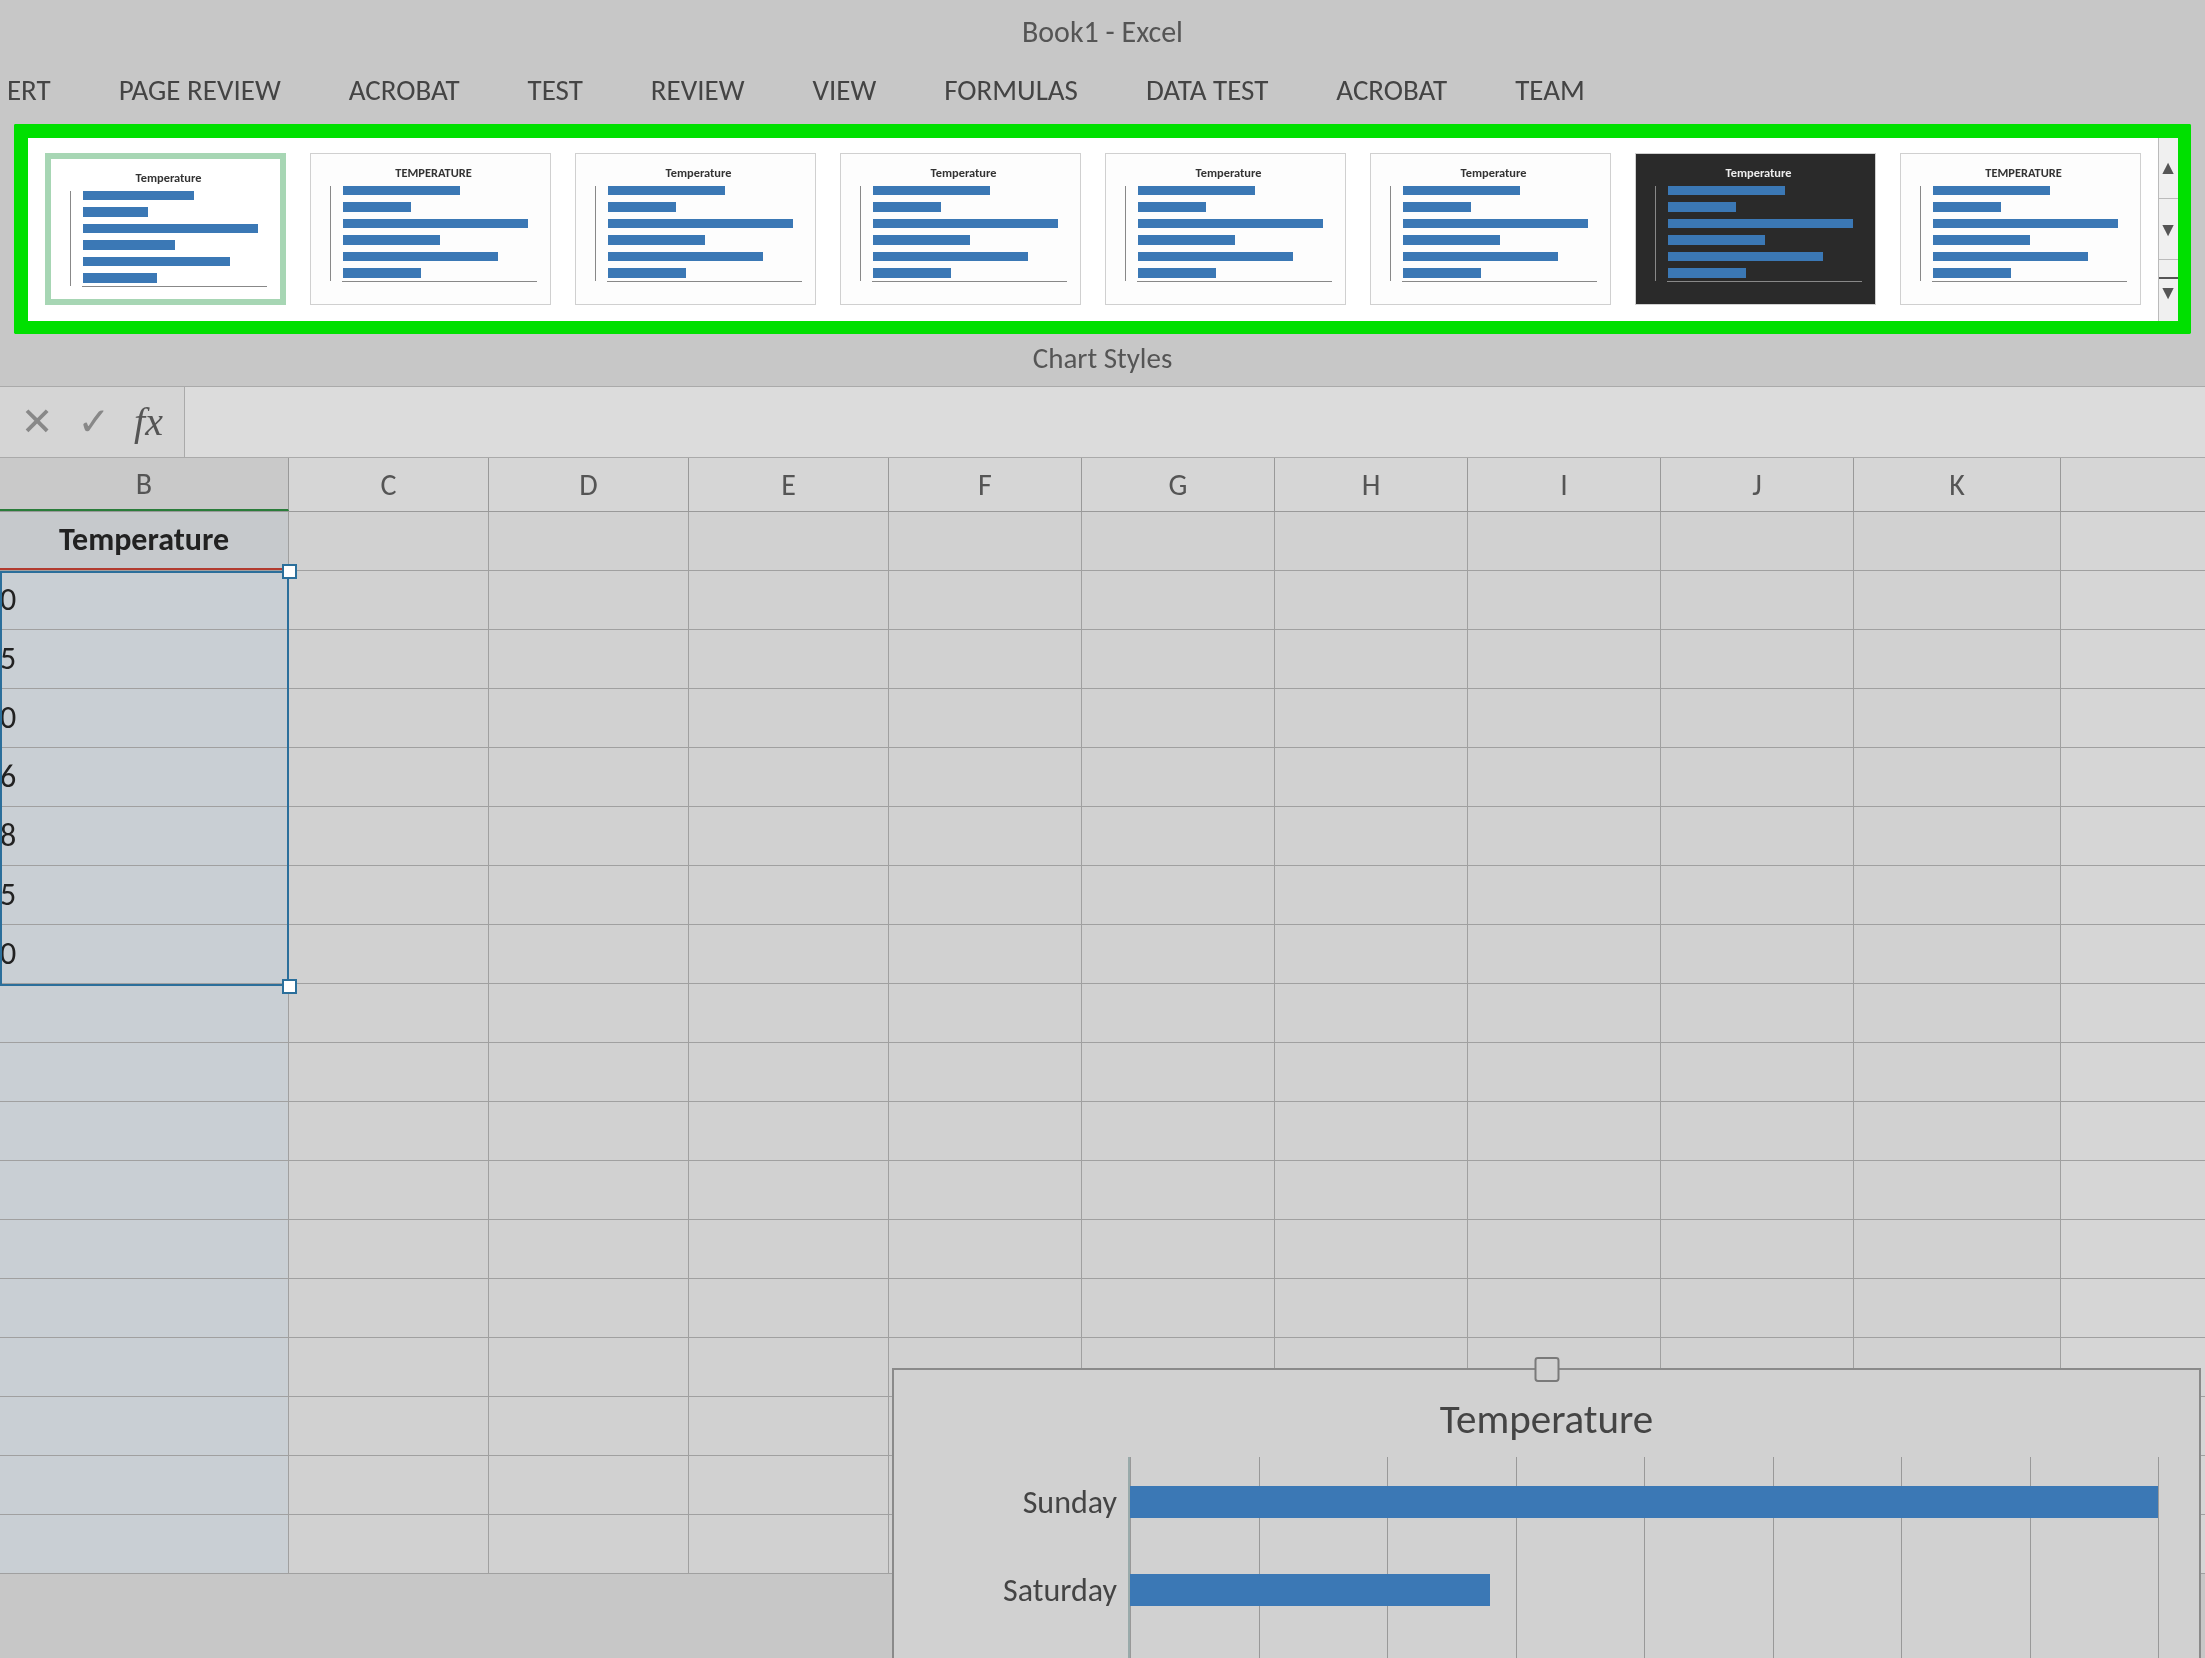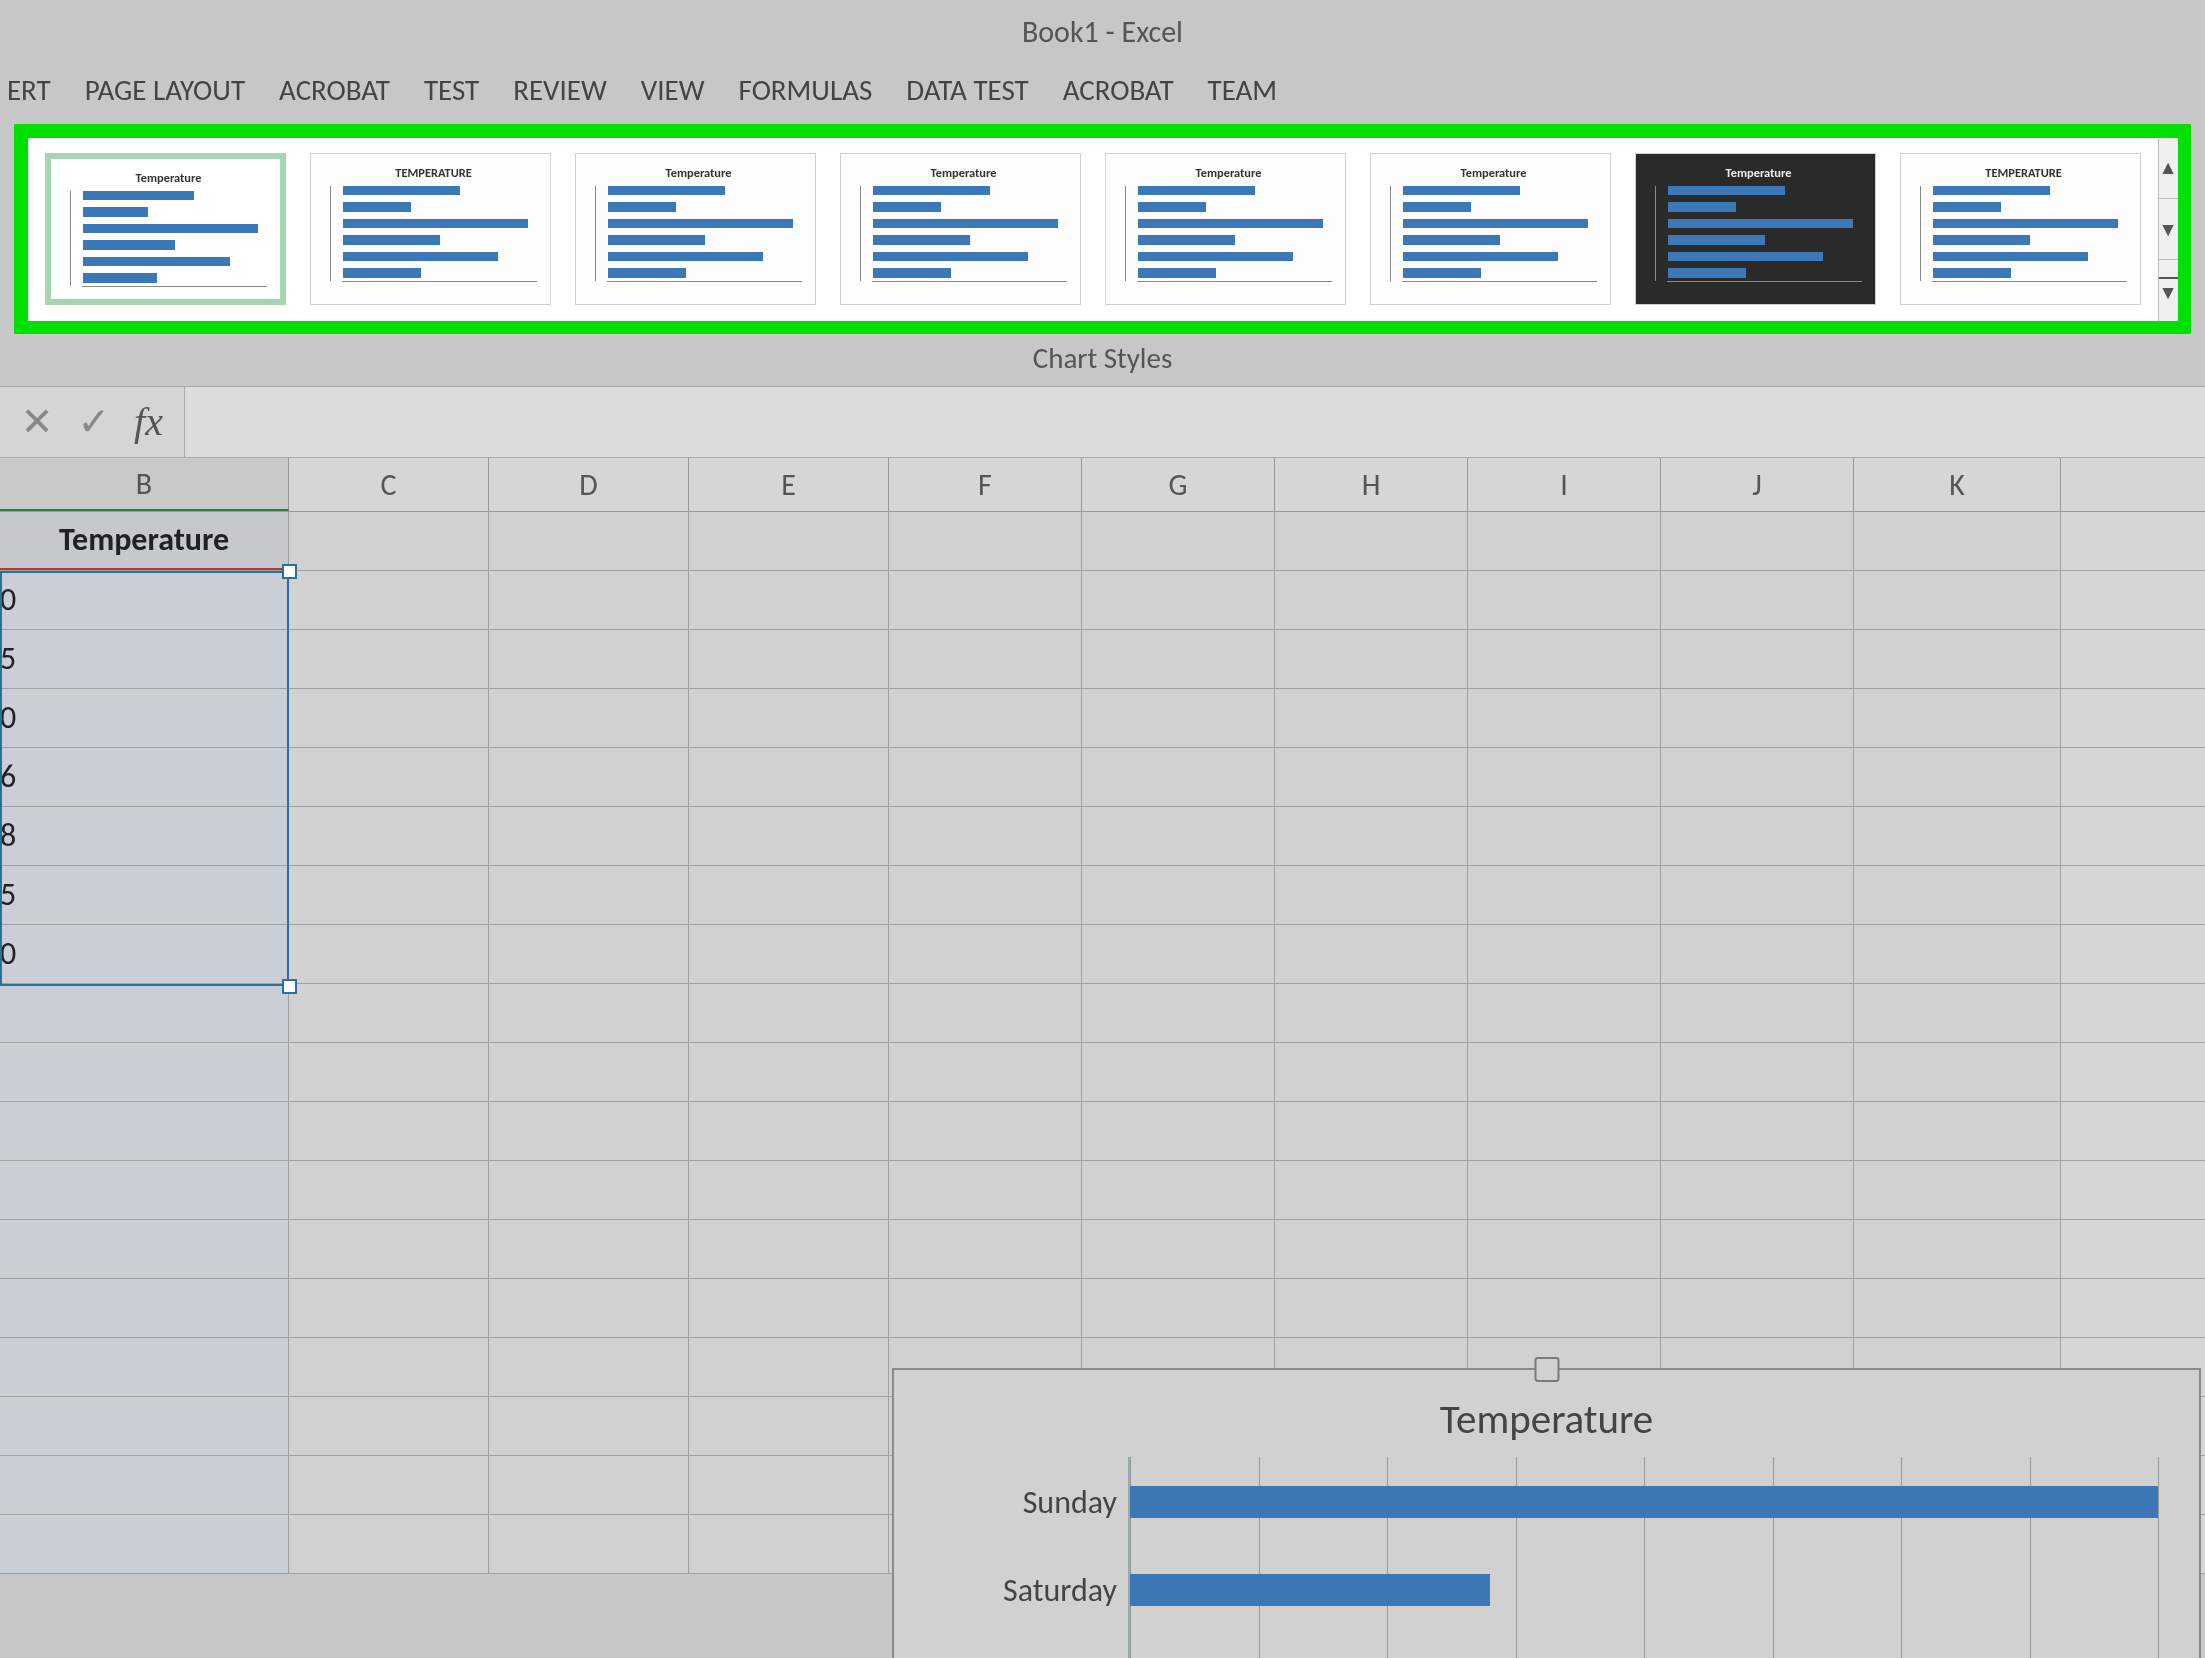--- a/index.html
+++ b/index.html
@@ -27,21 +27,21 @@
   .ribbon-tabs {
     height: 55px;
     display: flex;
     align-items: center;
     gap: 0;
     padding-left: 0;
     font-size: 29px;
     color: #444;
   }
   .ribbon-tabs .tab {
-    padding: 0 17px;
+    padding: 0 34px;
     white-space: nowrap;
   }
   .ribbon-tabs .tab:first-child { padding-left: 6.9px; }
 
   
   .styles-gallery-frame {
     margin: 6.9px 13.8px 3.4px 13.8px;
     background: #00e000;
     padding: 13.8px;
     border-radius: 1.4px;
@@ -267,21 +267,21 @@
 </style>
 </head>
 <body>
 
 <div class="titlebar">
   <span>Book1 - Excel</span>
 </div>
 
 <div class="ribbon-tabs">
   <div class="tab">ERT</div>
-  <div class="tab">PAGE LAYOUT</div>
+  <div class="tab">PAGE REVIEW</div>
   <div class="tab">ACROBAT</div>
   <div class="tab">TEST</div>
   <div class="tab">REVIEW</div>
   <div class="tab">VIEW</div>
   <div class="tab">FORMULAS</div>
   <div class="tab">DATA TEST</div>
   <div class="tab">ACROBAT</div>
   <div class="tab">TEAM</div>
 </div>
 

